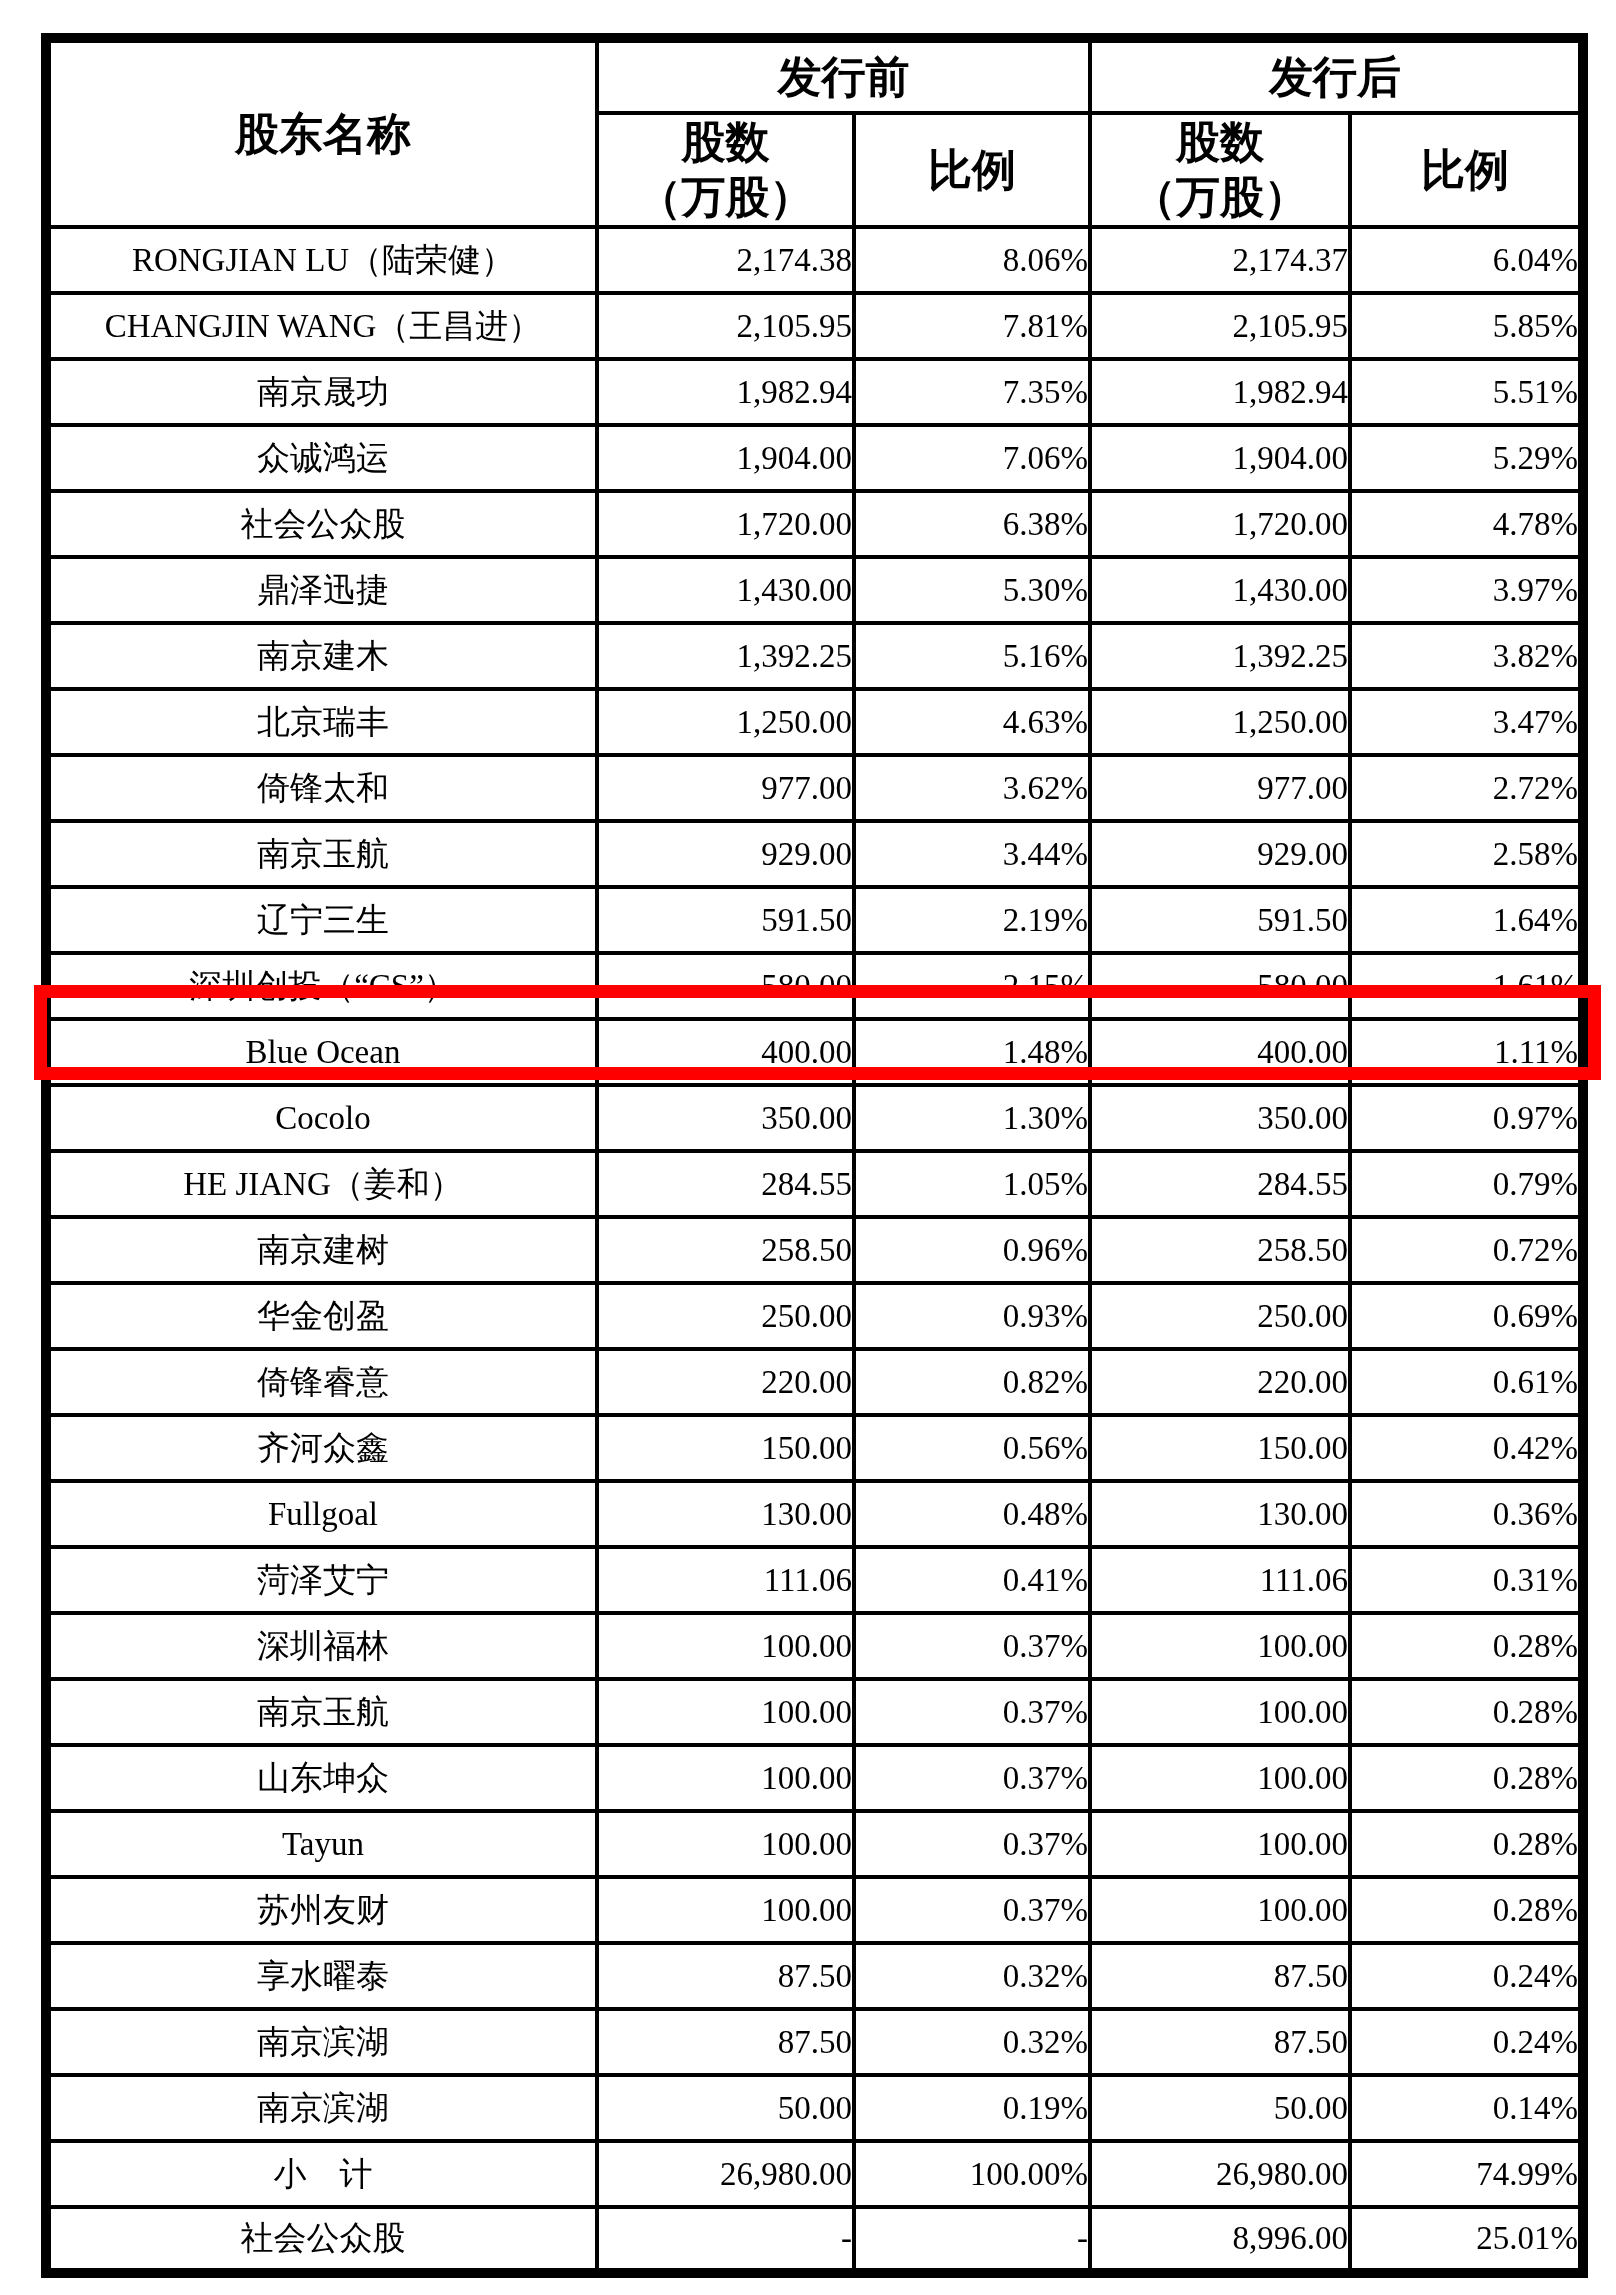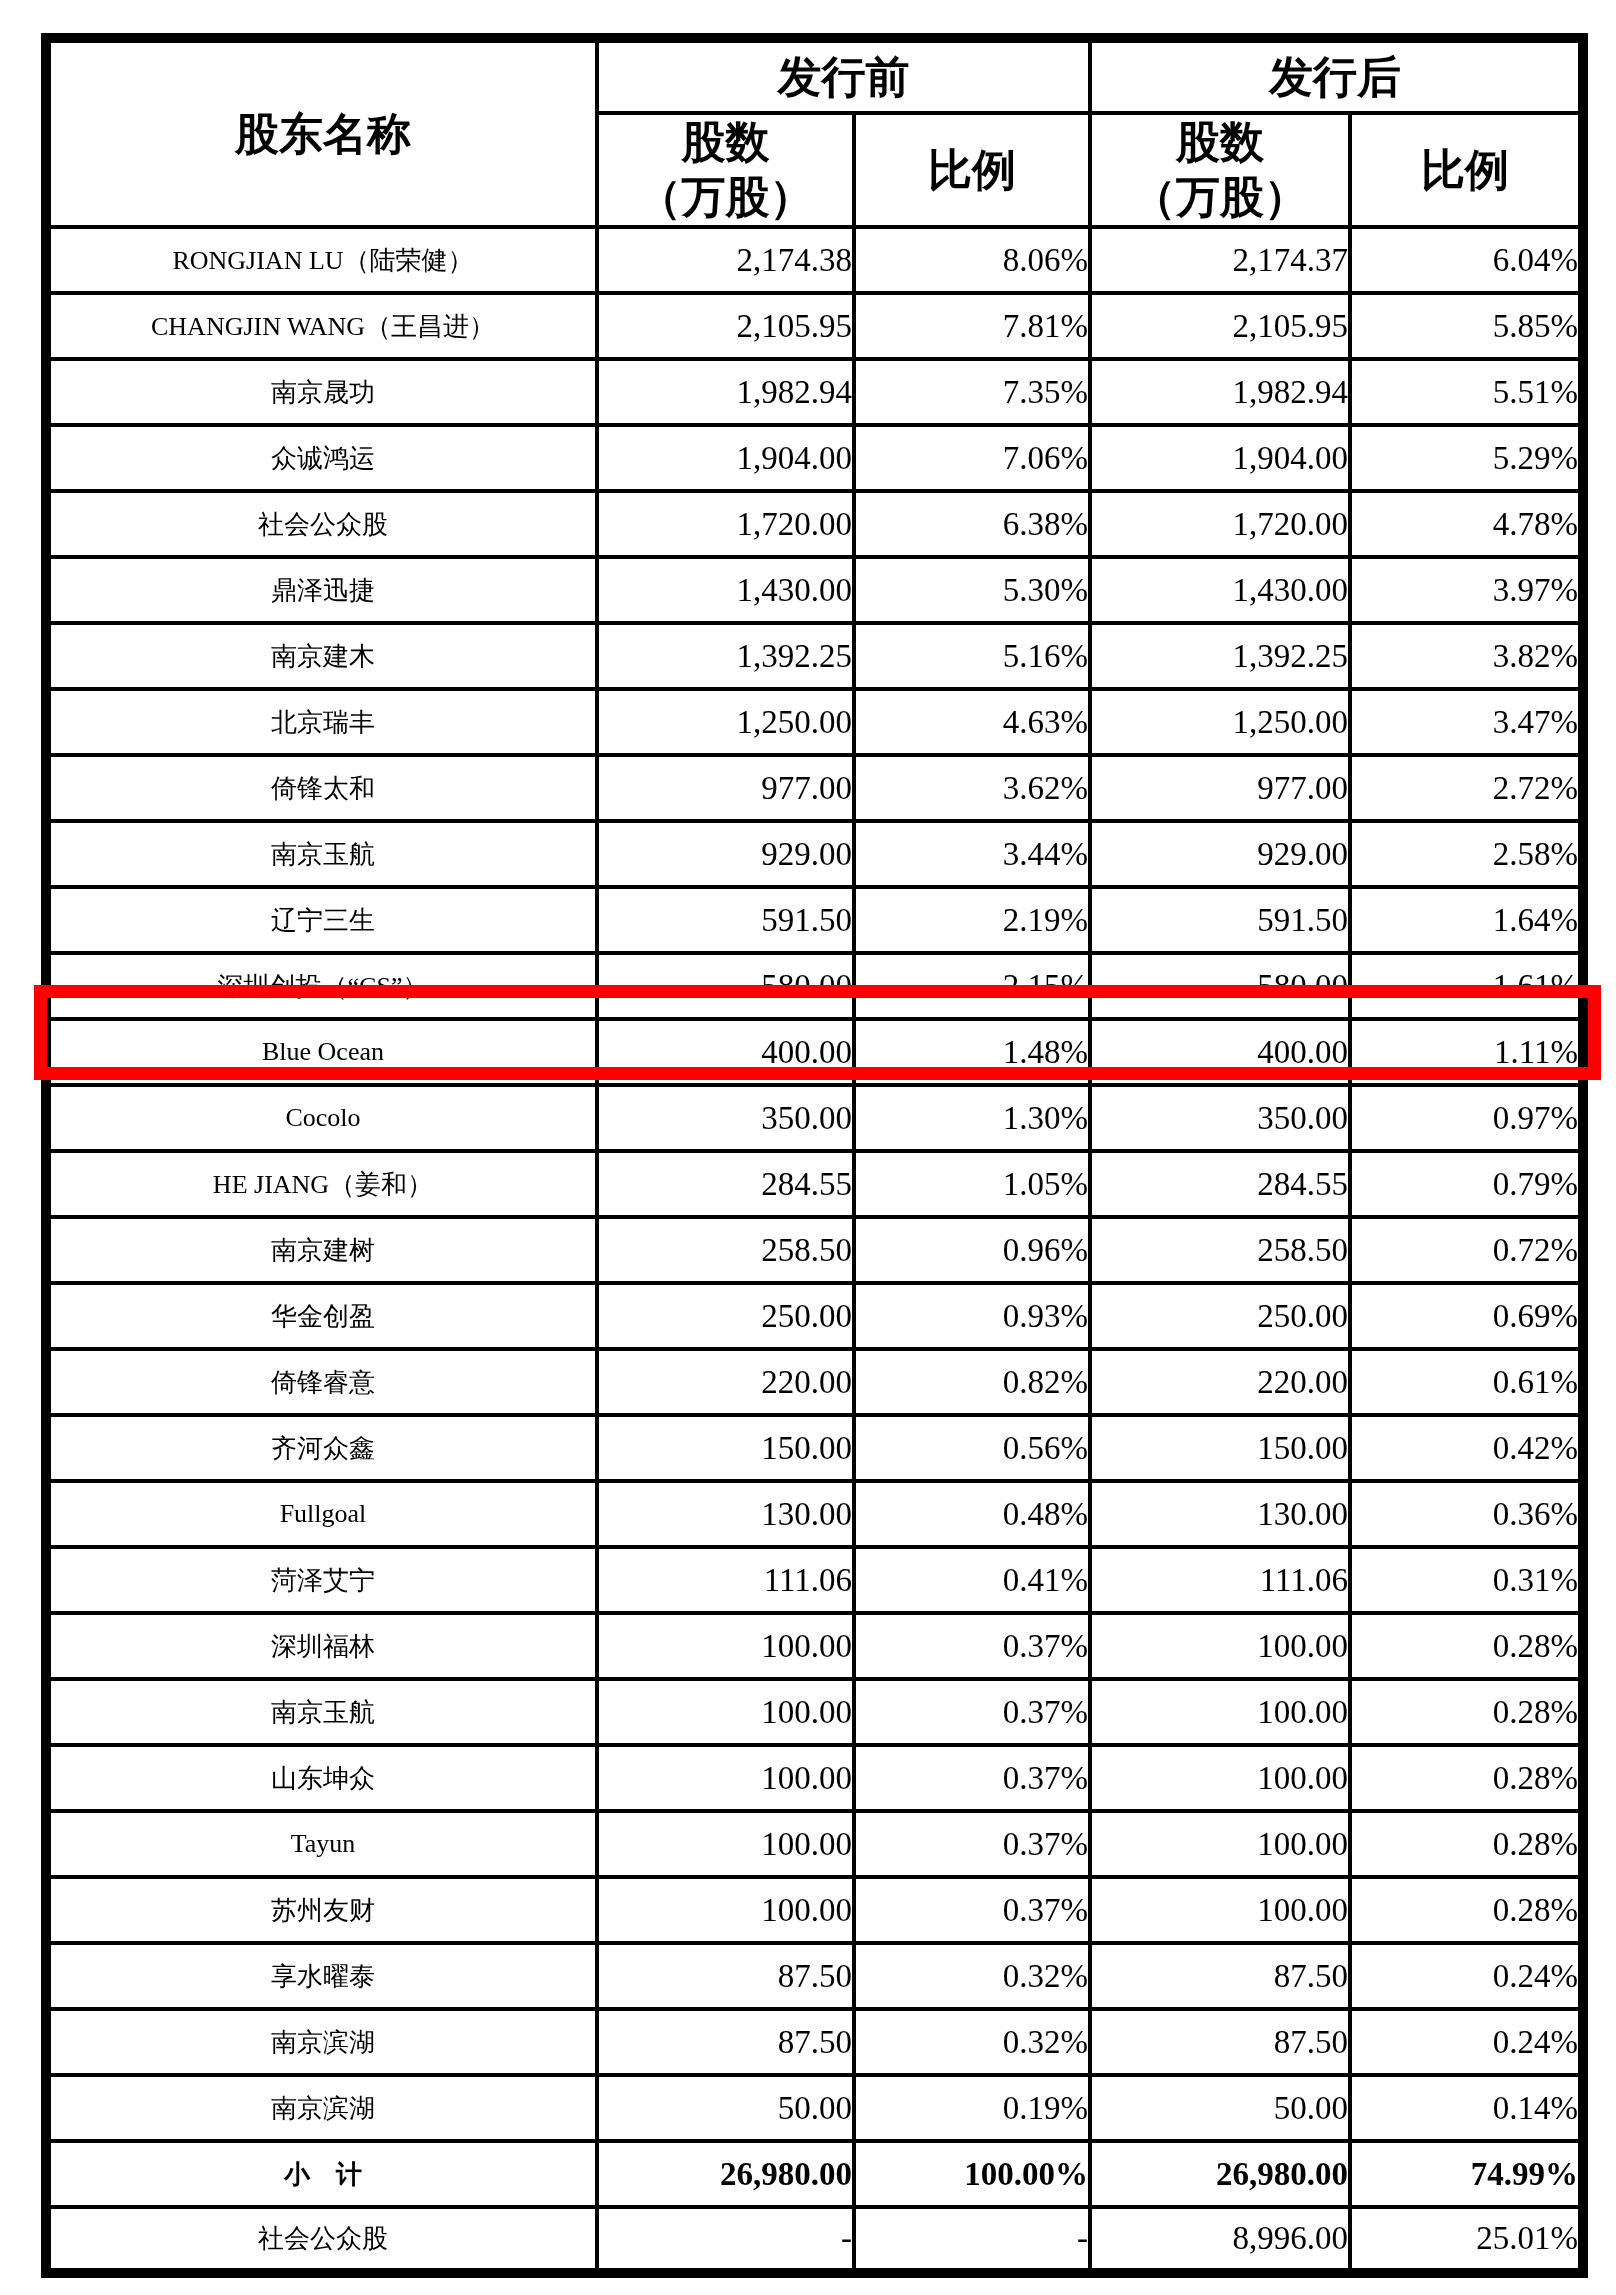--- a/index.html
+++ b/index.html
@@ -24,27 +24,27 @@
     overflow:hidden;
   }
   #holders thead tr.h1 th{height:68px;}
   #holders thead tr.h2 th{height:91px;}
   #holders tbody tr{height:66px;}
   .hcell{
     font-weight:bold;font-size:44px;text-align:center;vertical-align:middle;
     line-height:1.25;
   }
   td.name{
-    text-align:center;vertical-align:middle;font-size:26px;
+    text-align:center;vertical-align:middle;font-size:33px;
   }
   td.num,td.pct{
     text-align:right;vertical-align:middle;font-size:33px;
     padding-right:37px;
   }
-  tr.bold td{font-weight:bold;}
+  tr.bold td{font-weight:normal;}
   #red-frame{
     position:absolute;
     border:13px solid #ff0000;
     pointer-events:none;
     z-index:5;
   }
 </style>
 </head>
 <body>
 

